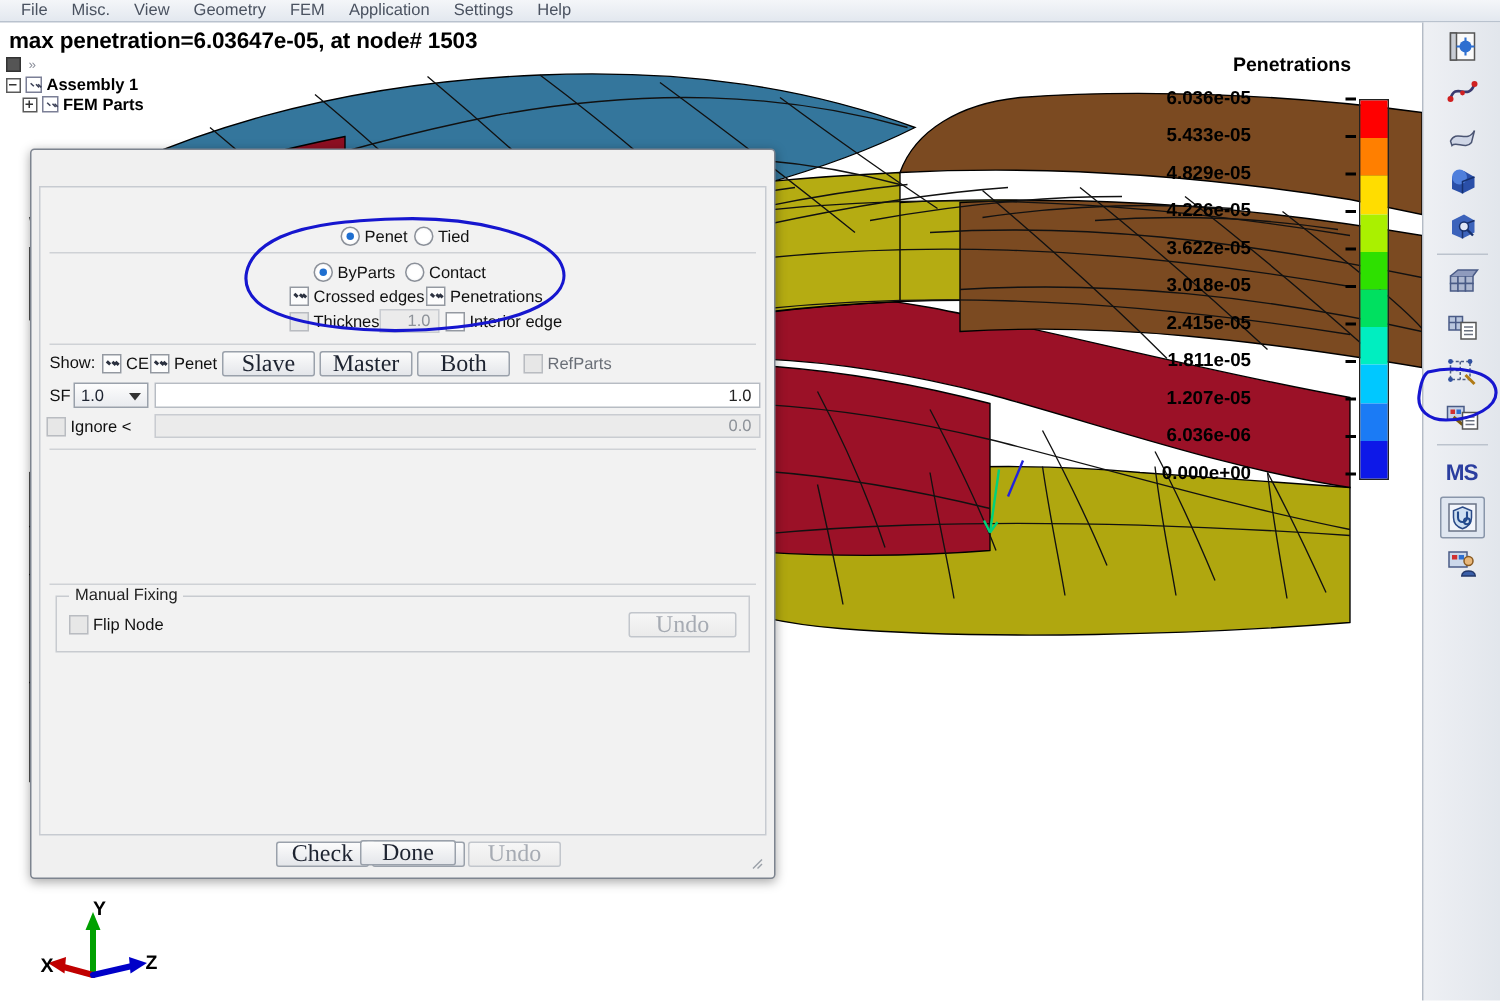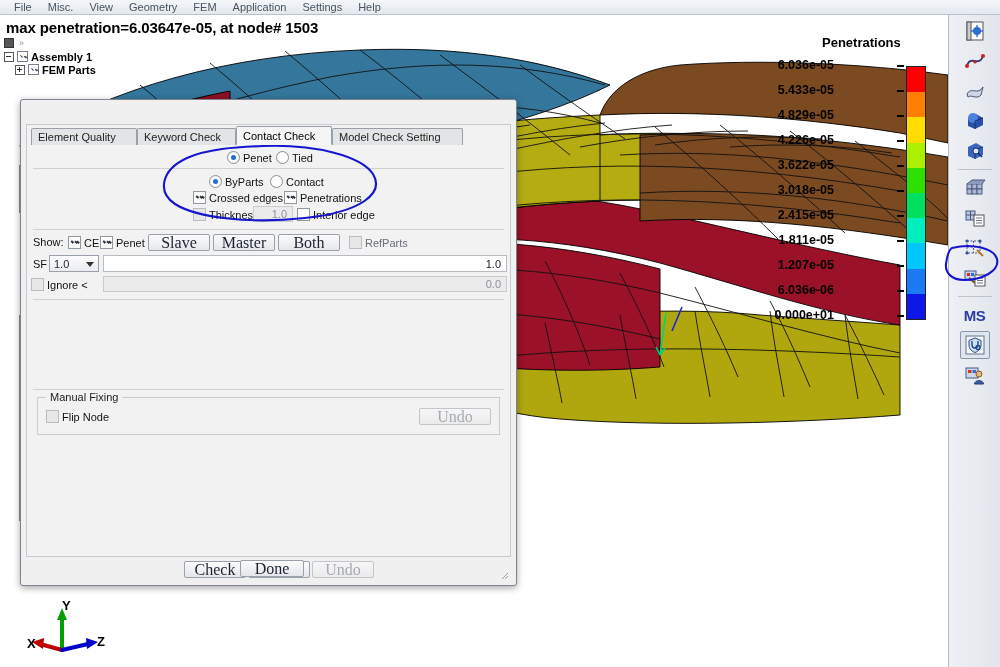--- a/index.html
+++ b/index.html
@@ -321,21 +321,21 @@
   <div class="lbl" style="top:28px;">6.036e-05</div>
   <div class="lbl" style="top:53px;">5.433e-05</div>
   <div class="lbl" style="top:78px;">4.829e-05</div>
   <div class="lbl" style="top:103px;">4.226e-05</div>
   <div class="lbl" style="top:128px;">3.622e-05</div>
   <div class="lbl" style="top:153px;">3.018e-05</div>
   <div class="lbl" style="top:178px;">2.415e-05</div>
   <div class="lbl" style="top:203px;">1.811e-05</div>
   <div class="lbl" style="top:228px;">1.207e-05</div>
   <div class="lbl" style="top:253px;">6.036e-06</div>
-  <div class="lbl" style="top:278px;">0.000e+01</div>
+  <div class="lbl" style="top:278px;">0.000e+00</div>
 
   <div class="tick" style="left:91px;top:35px;"></div>
   <div class="tick" style="left:91px;top:60px;"></div>
   <div class="tick" style="left:91px;top:85px;"></div>
   <div class="tick" style="left:91px;top:110px;"></div>
   <div class="tick" style="left:91px;top:135px;"></div>
   <div class="tick" style="left:91px;top:160px;"></div>
   <div class="tick" style="left:91px;top:185px;"></div>
   <div class="tick" style="left:91px;top:210px;"></div>
   <div class="tick" style="left:91px;top:235px;"></div>
@@ -473,26 +473,20 @@
         <circle cx="15" cy="10" r="3" fill="#e8b77a" stroke="#8a5a20"></circle>
         <path d="M10.5 20 C10.5 15.5 19.5 15.5 19.5 20 Z" fill="#3a5fa8" stroke="#23386a"></path>
       </svg>
   </div>
 </div>
 
 <div id="dlg" class="abs">
 
   <div id="dlg-body">
 
-    <div id="tabs">
-      <div class="tab" style="left:0px;width:106px;">Element Quality</div>
-      <div class="tab" style="left:106px;width:99px;">Keyword Check</div>
-      <div class="tab active" style="left:205px;width:96px;top:-2px;">Contact Check</div>
-      <div class="tab" style="left:301px;width:131px;">Model Check Setting</div>
-    </div>
 
     <div class="panel">
 
       <div class="ctl-row" style="left:196px;top:5px;">
         <span class="radio on"></span>
         <span>Penet</span>
       </div>
       <div class="ctl-row" style="left:245px;top:5px;">
         <span class="radio"></span>
         <span>Tied</span>

